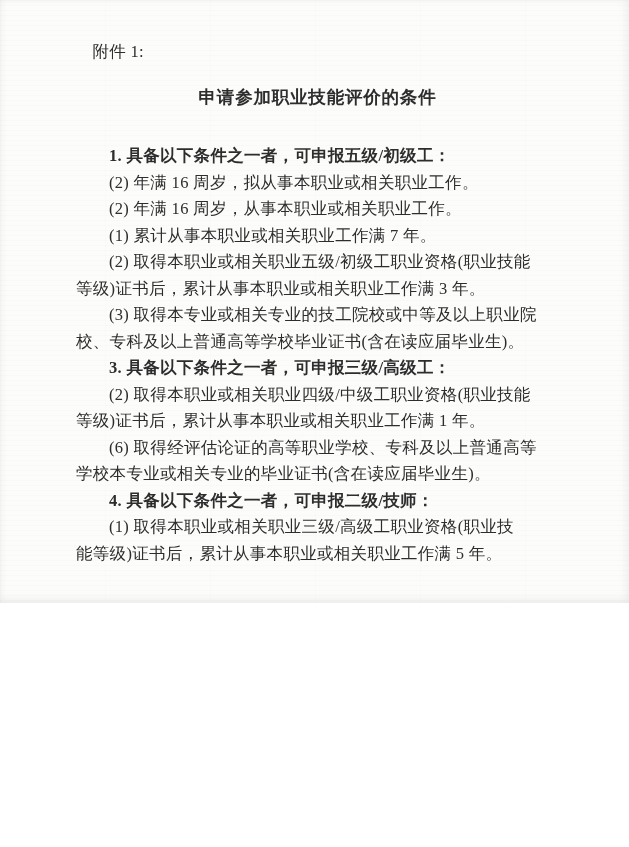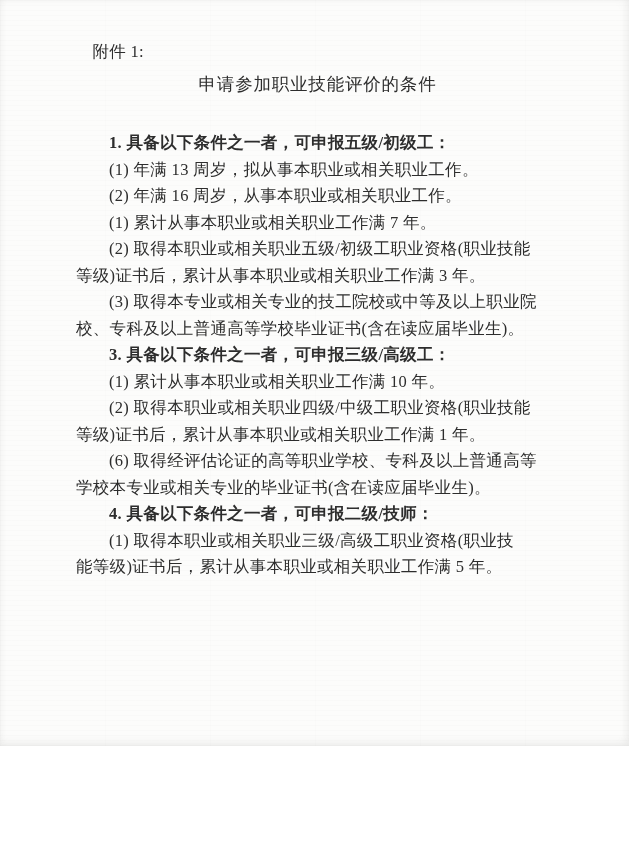--- a/index.html
+++ b/index.html
@@ -3,21 +3,21 @@
 <meta charset="utf-8">
 <style>
   html, body {
     margin: 0;
     padding: 0;
     background: #ffffff;
   }
   .page {
     position: relative;
     width: 629px;
-    height: 746px;
+    height: 603px;
     margin: 0;
     overflow: hidden;
     background-color: #fcfcfb;
     
     background-image:
       repeating-linear-gradient(180deg,
         rgba(0,0,0,0.013) 0px, rgba(0,0,0,0.013) 1px,
         rgba(0,0,0,0) 1px, rgba(0,0,0,0) 5px),
       repeating-linear-gradient(90deg,
         rgba(0,0,0,0.008) 0px, rgba(0,0,0,0.008) 1px,
@@ -32,24 +32,24 @@
   .doc {
     padding: 42px 70px 0 76px;
   }
   .attachment-label {
     font-size: 16.5px;
     line-height: 20px;
     text-indent: 1em;
     letter-spacing: 0.3px;
   }
   .doc-title {
-    margin: 10px 0 34px 0;
+    margin: 23px 0 34px 0;
     font-size: 17.5px;
     line-height: 24px;
-    font-weight: 400;
+    font-weight: 700;
     text-align: center;
     letter-spacing: 0.8px;
   }
   .paragraphs p {
     margin: 0;
     font-size: 16.5px;
     line-height: 26.5px;
     letter-spacing: 0.3px;
     white-space: pre-line;       
     text-indent: 2em;            
@@ -63,29 +63,28 @@
 </style>
 </head>
 <body>
 
 <div class="page" style="--ink: #2d2d2d; background-color: rgb(252, 252, 251);">
   <div class="doc">
     <div class="attachment-label">附件 1:</div>
     <h1 class="doc-title">申请参加职业技能评价的条件</h1>
     <div class="paragraphs">
         <p class="heading">1. 具备以下条件之一者，可申报五级/初级工：</p>
-        <p class="item">(1) 年满 13 周岁，拟从事本职业或相关职业工作。</p>
+        <p class="item">(2) 年满 16 周岁，拟从事本职业或相关职业工作。</p>
         <p class="item">(2) 年满 16 周岁，从事本职业或相关职业工作。</p>
         <p class="item">(1) 累计从事本职业或相关职业工作满 7 年。</p>
         <p class="item">(2) 取得本职业或相关职业五级/初级工职业资格(职业技能
 等级)证书后，累计从事本职业或相关职业工作满 3 年。</p>
         <p class="item">(3) 取得本专业或相关专业的技工院校或中等及以上职业院
 校、专科及以上普通高等学校毕业证书(含在读应届毕业生)。</p>
         <p class="heading">3. 具备以下条件之一者，可申报三级/高级工：</p>
-        <p class="item">(1) 累计从事本职业或相关职业工作满 10 年。</p>
         <p class="item">(2) 取得本职业或相关职业四级/中级工职业资格(职业技能
 等级)证书后，累计从事本职业或相关职业工作满 1 年。</p>
         <p class="item">(6) 取得经评估论证的高等职业学校、专科及以上普通高等
 学校本专业或相关专业的毕业证书(含在读应届毕业生)。</p>
         <p class="heading">4. 具备以下条件之一者，可申报二级/技师：</p>
         <p class="item">(1) 取得本职业或相关职业三级/高级工职业资格(职业技
 能等级)证书后，累计从事本职业或相关职业工作满 5 年。</p>
       </div>
   </div>
 </div>

